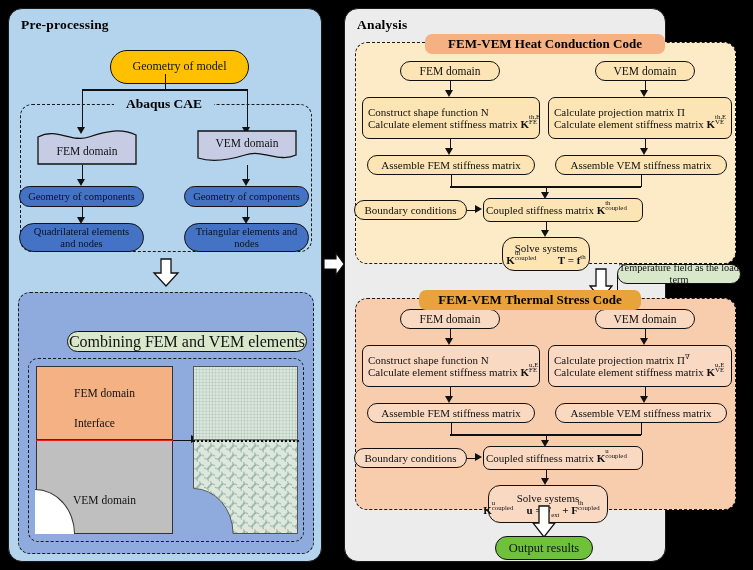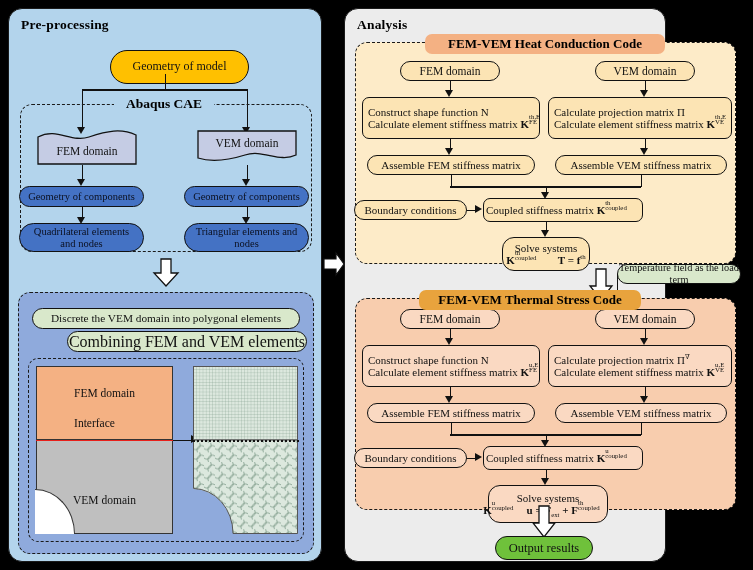--- a/index.html
+++ b/index.html
@@ -161,21 +161,20 @@
     <div class="node pill n-blue" style="left:175px; top:214px; width:125px; height:29px; font-size:10.5px; padding:0 8px;">Triangular elements and nodes</div>
 
     <div class="blockarrow-down" style="left:143px; top:249px;">
       <svg width="28" height="30" viewBox="0 0 28 30">
         <path d="M9,1 L19,1 L19,15 L26,15 L14,28 L2,15 L9,15 Z" fill="#fff" stroke="#111" stroke-width="1.3"></path>
       </svg>
     </div>
 
     <div class="abs dashed" style="left:9px; top:283px; width:296px; height:262px; background:#8FAADC;"></div>
 
-    <div class="node pill n-green" style="left:23px; top:299px; width:268px; height:21px; font-size:11.3px;">Discrete the VEM domain into polygonal elements</div>
     <div class="node pill n-green" style="left:58px; top:322px; width:240px; height:21px; font-size:16px;">Combining FEM and VEM elements</div>
 
     <div class="abs dashed-inner" style="left:19px; top:349px; width:276px; height:184px;"></div>
 
     <div class="ill ill-fem abs" style="left:27px; top:357px; width:137px; height:74px;"></div>
     <div class="ill ill-vem abs" style="left:27px; top:431px; width:137px; height:94px;"></div>
     <div class="redline abs" style="left:27px; top:430.5px; width:137px;"></div>
     <div class="quarter abs" style="left:26px; top:480px; width:40px; height:45px;"></div>
     <div class="abs" style="left:27px; top:378px; width:137px; text-align:center; font-size:11.5px; color:#111;">FEM domain</div>
     <div class="abs" style="left:27px; top:408px; width:117px; text-align:center; font-size:11.5px; color:#111;">Interface</div>

